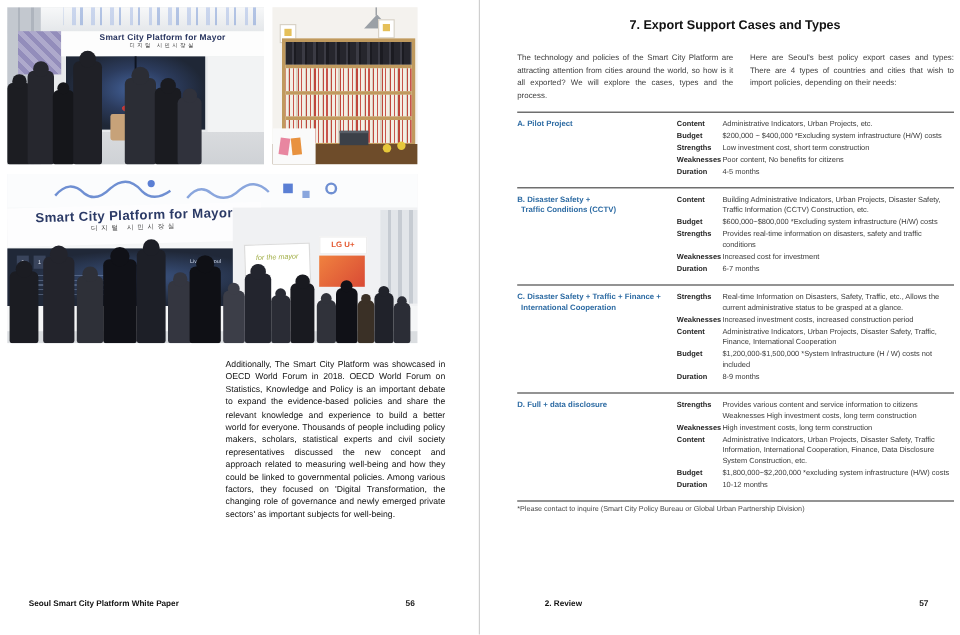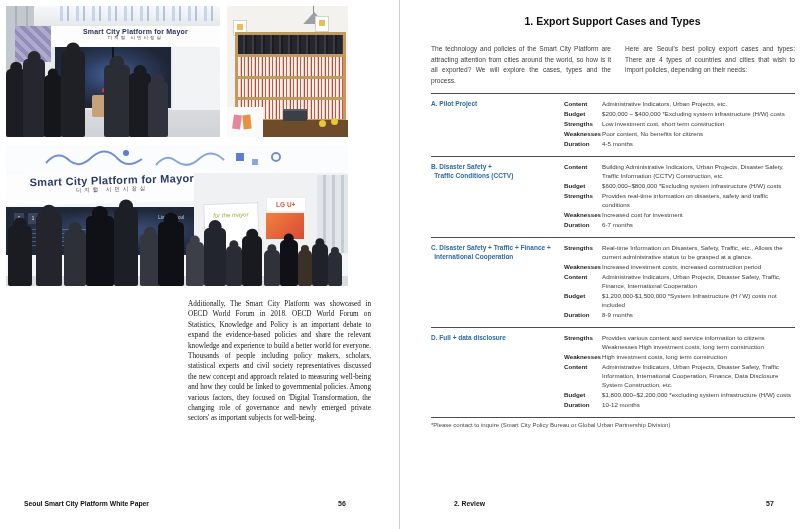--- a/index.html
+++ b/index.html
@@ -70,21 +70,21 @@
     font-style:italic;color:#a3b04a;font-size:6px;text-align:center;padding-top:8px;box-sizing:border-box;transform:rotate(-2deg);}
   .p3-sign{position:absolute;left:76%;top:52px;width:11%;height:13px;background:#fff;border:1px solid #eee;
     color:#e4572e;font-weight:bold;font-size:6.5px;text-align:center;line-height:13px;}
   .p3-kiosk{position:absolute;left:76%;top:68px;width:11%;height:26px;background:linear-gradient(135deg,#f0823f,#d94a35);}
   .p3-columns{position:absolute;left:91%;top:30px;right:0;height:78px;
     background:repeating-linear-gradient(90deg,#e2e5e9 0 6px,#c6cbd2 6px 9px);}
   .p3-floor{position:absolute;left:0;bottom:0;right:0;height:10px;background:#dadde0;}
 
   
   .left-par{position:absolute;left:188px;top:299px;width:183px;
-    font-family:Liberation Serif, serif;font-size:7.2px;line-height:10.4px;
+    font-family:Liberation Sans, sans-serif;font-size:7.2px;line-height:10.4px;
     text-align:justify;color:#141414;}
   .footer-left-title{position:absolute;left:24px;top:500px;font-size:6.8px;font-weight:bold;color:#111;}
   .footer-left-num{position:absolute;left:338px;top:500px;font-size:7px;font-weight:bold;color:#222;}
   .footer-right-title{position:absolute;left:454px;top:500px;font-size:6.8px;font-weight:bold;color:#111;}
   .footer-right-num{position:absolute;left:766px;top:500px;font-size:7px;font-weight:bold;color:#222;}
 
   
   .rp-title{position:absolute;left:430px;top:15px;width:365px;text-align:center;
     font-size:10.5px;font-weight:bold;color:#111;}
   .rp-intro{position:absolute;top:44px;font-size:6.6px;line-height:10.6px;text-align:justify;color:#3d3d3d;}
@@ -252,21 +252,21 @@
 
     <div class="left-par">Additionally, The Smart City Platform was showcased in OECD World Forum in 2018. OECD World Forum on Statistics, Knowledge and Policy is an important debate to expand the evidence-based policies and share the relevant knowledge and experience to build a better world for everyone. Thousands of people including policy makers, scholars, statistical experts and civil society representatives discussed the new concept and approach related to measuring well-being and how they could be linked to governmental policies. Among various factors, they focused on 'Digital Transformation, the changing role of governance and newly emerged private sectors' as important subjects for well-being.</div>
 
     <span class="footer-left-title">Seoul Smart City Platform White Paper</span>
     <span class="footer-left-num">56</span>
   </div>
 
   <div class="divider"></div>
 
   <div>
-    <div class="rp-title">1. Export Support Cases and Types</div>
+    <div class="rp-title">7. Export Support Cases and Types</div>
     <div class="rp-intro colL">The technology and policies of the Smart City Platform are attracting attention from cities around the world, so how is it all exported? We will explore the cases, types and the process.</div>
     <div class="rp-intro colR">Here are Seoul's best policy export cases and types: There are 4 types of countries and cities that wish to import policies, depending on their needs:</div>
 
     <div class="cases">
       <div>
   <div class="case">
     <div class="case-name">A. Pilot Project</div>
     <div class="case-rows">
               <div class="crow">
                 <span class="clbl">Content</span>

